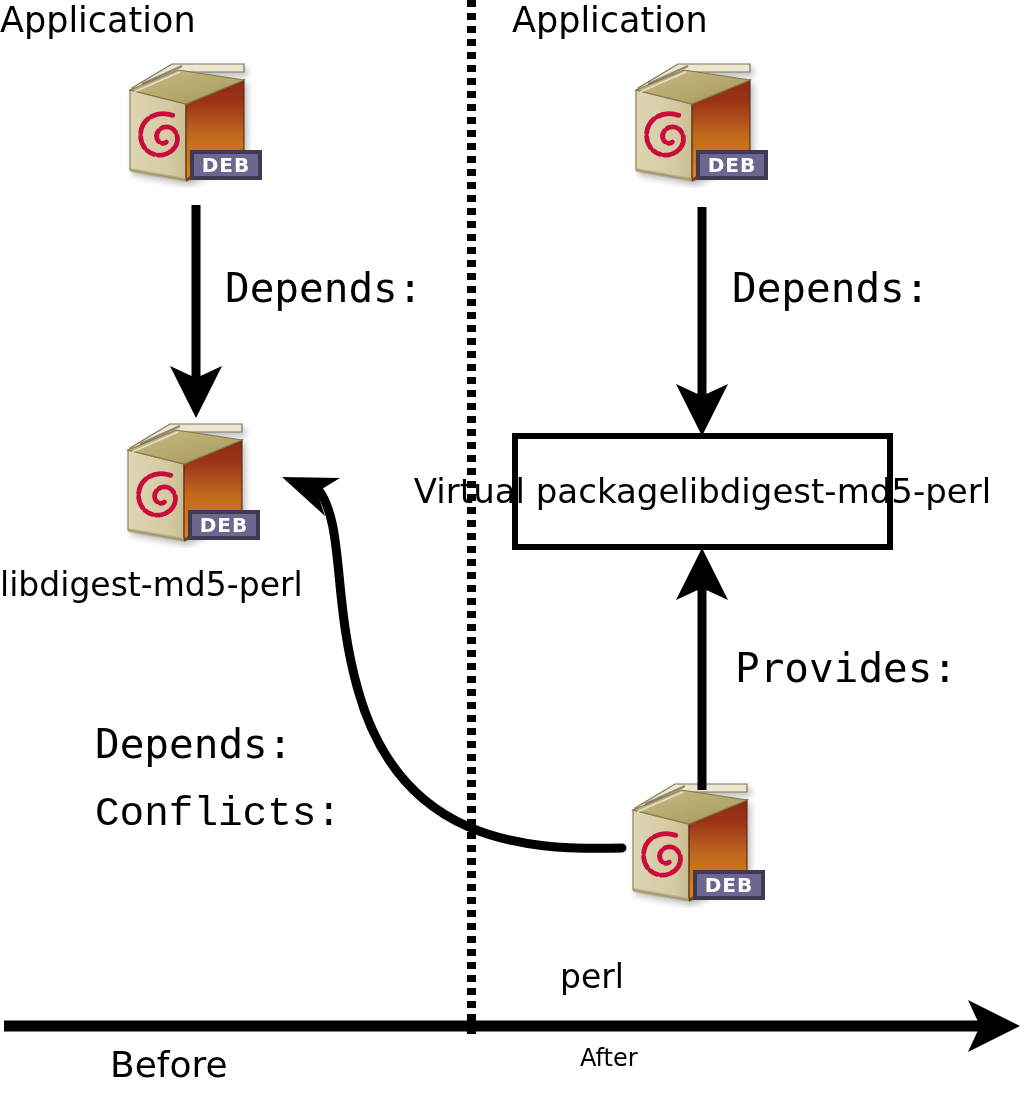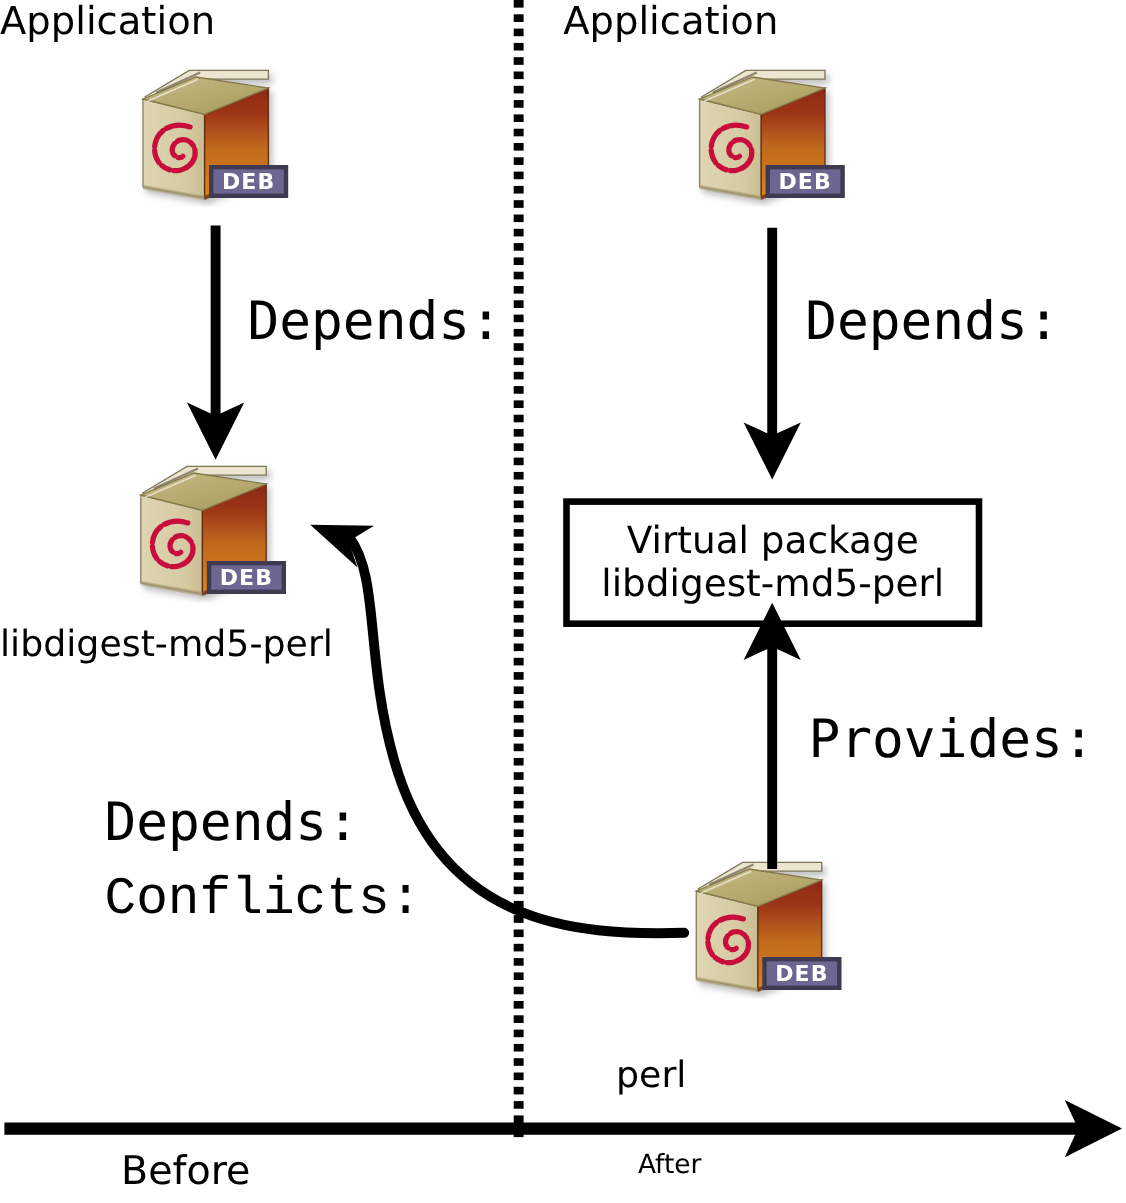--- a/index.html
+++ b/index.html
@@ -23,21 +23,21 @@
     font-family: "DejaVu Sans", sans-serif;
     font-size: 34px;
     line-height: 1.08;
     white-space: nowrap;
     text-align: left;
   }
   .label-mono {
     position: absolute;
     color: #000000;
     font-family: "DejaVu Sans Mono", monospace;
-    font-size: 48px;
+    font-size: 41px;
     line-height: 1.12;
     white-space: nowrap;
     letter-spacing: 0px;
   }
   .title-app { font-size: 35px; }
   .pkg-caption { font-size: 33px; }
 
   
   .pkg-icon {
     position: absolute;
@@ -46,24 +46,23 @@
   }
   .pkg-icon svg { display: block; width: 100%; height: 100%; }
 
   
   .vbox {
     position: absolute;
     box-sizing: border-box;
     border: 6px solid #000000;
     background: #ffffff;
     display: flex;
-    flex-direction: column;
+    flex-direction: row;
     align-items: center;
     justify-content: center;
-    margin-top: 20px;
   }
   .vbox-line {
     color: #000000;
     font-family: "DejaVu Sans", sans-serif;
     font-size: 34px;
     line-height: 1.12;
     white-space: nowrap;
   }
 
   

